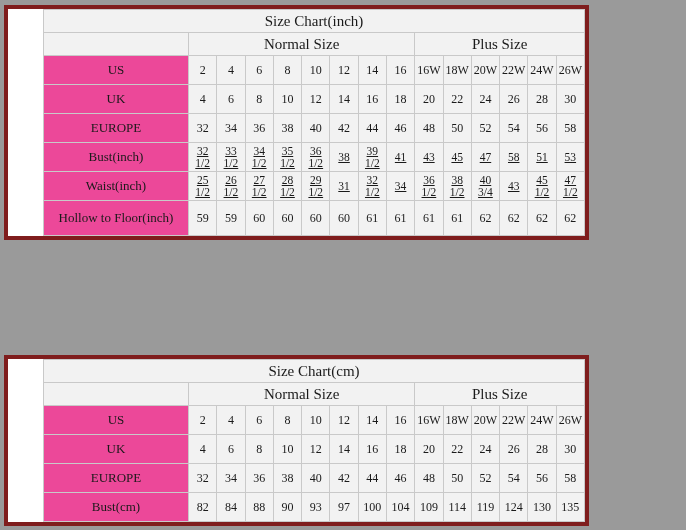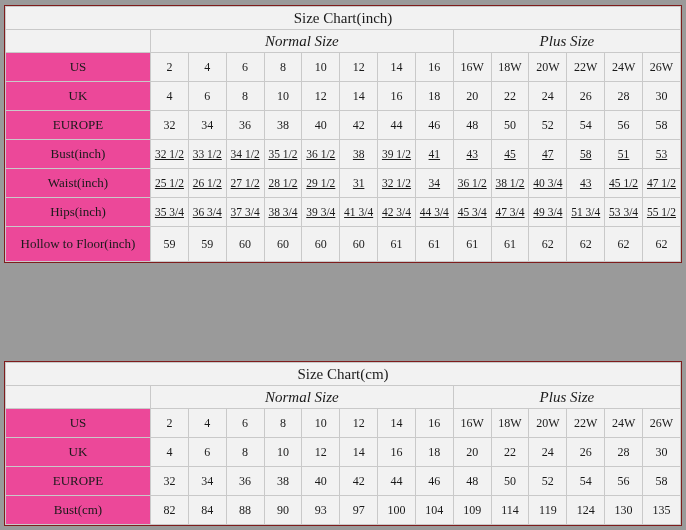--- a/index.html
+++ b/index.html
@@ -16,23 +16,24 @@
     height: 530px;
     background: #9a9a9a;
     box-sizing: border-box;
     display: flex;
     flex-direction: column;
     justify-content: space-between;
     padding: 5px 4px 4px 4px;
   }
   .chart-block {
     background: #ffffff;
-    border: 1px solid #7f1d1d;
+    border: 4px solid #7f1d1d;
     box-sizing: border-box;
-    width: 678px;
+    width: 585px;
+    padding-left: 35px;
   }
   table {
     border-collapse: collapse;
     width: 100%;
     table-layout: fixed;
   }
   td, th {
     border: 1px solid #c9c9c9;
     text-align: center;
     vertical-align: middle;
@@ -42,21 +43,20 @@
     padding: 0;
   }
   .title-row td {
     font-size: 15px;
     height: 22px;
     background: #f2f2f2;
   }
   .group-row td {
     font-size: 15px;
     height: 22px;
-    font-style: italic;
   }
   .group-row td.blank {
     background: #f2f2f2;
   }
   .row-label {
     font-size: 13px;
     background: #ec4899;
   }
   .cell {
     font-size: 12px;
@@ -173,37 +173,20 @@
           <td class="cell small">32 1/2</td>
           <td class="cell small">34</td>
           <td class="cell small">36 1/2</td>
           <td class="cell small">38 1/2</td>
           <td class="cell small">40 3/4</td>
           <td class="cell small">43</td>
           <td class="cell small">45 1/2</td>
           <td class="cell small">47 1/2</td>
         </tr>
 
-        <tr class="r-normal">
-          <td class="row-label">Hips(inch)</td>
-          <td class="cell small">35 3/4</td>
-          <td class="cell small">36 3/4</td>
-          <td class="cell small">37 3/4</td>
-          <td class="cell small">38 3/4</td>
-          <td class="cell small">39 3/4</td>
-          <td class="cell small">41 3/4</td>
-          <td class="cell small">42 3/4</td>
-          <td class="cell small">44 3/4</td>
-          <td class="cell small">45 3/4</td>
-          <td class="cell small">47 3/4</td>
-          <td class="cell small">49 3/4</td>
-          <td class="cell small">51 3/4</td>
-          <td class="cell small">53 3/4</td>
-          <td class="cell small">55 1/2</td>
-        </tr>
 
         <tr class="r-tall">
           <td class="row-label">Hollow to Floor(inch)</td>
           <td class="cell">59</td>
           <td class="cell">59</td>
           <td class="cell">60</td>
           <td class="cell">60</td>
           <td class="cell">60</td>
           <td class="cell">60</td>
           <td class="cell">61</td>

